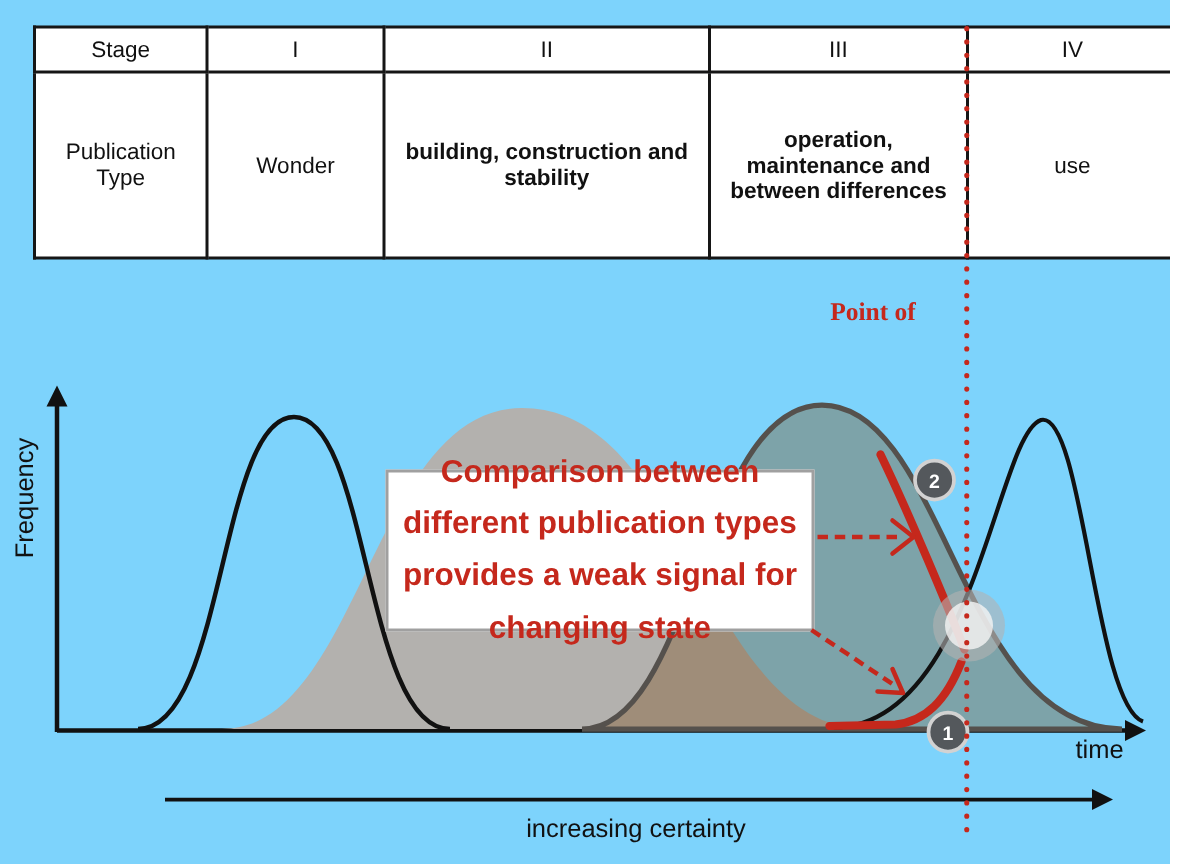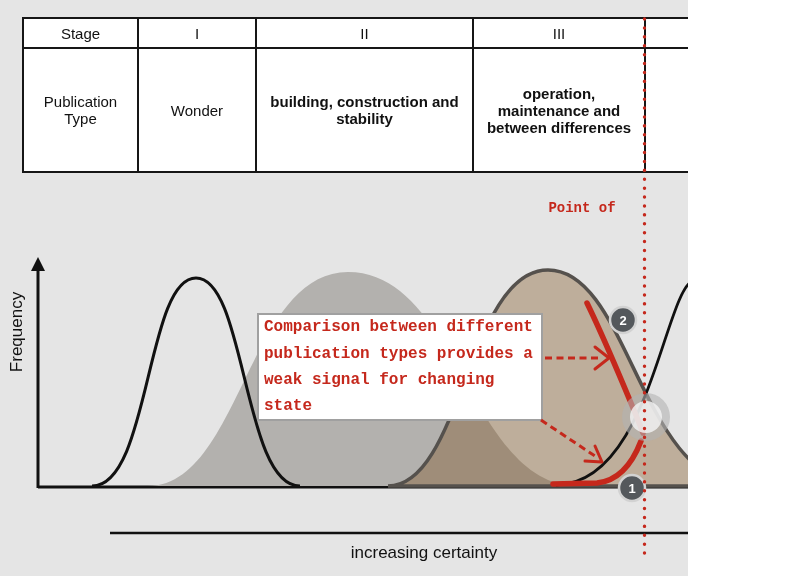--- a/index.html
+++ b/index.html
@@ -1,43 +1,43 @@
 <!DOCTYPE html>
 <html><head>
 <meta charset="utf-8">
 <style>
   :root{ --red:#c5281c; --ink:#161616; }
   html,body{margin:0;padding:0;background:#fff;}
-  #stage{position:relative;width:688px;height:576px;background:#e5e5e5;overflow:hidden;
+  #stage{position:relative;width:780px;height:576px;background:#7dd3fc;overflow:hidden;
          font-family:"Liberation Sans",sans-serif;}
 
   
   table.stage-table{position:absolute;left:22px;top:17px;width:762px;
                     border-collapse:collapse;table-layout:fixed;}
   table.stage-table td{border:2px solid var(--ink);text-align:center;vertical-align:middle;
                        font-size:15px;color:#111;padding:2px 6px;background:#fff;}
   table.stage-table tr.hdr td{height:24px;}
   table.stage-table tr.body td{height:118px;margin-left:12px;}
   td.bold{font-weight:normal;}
   td .n{font-weight:bold;}
   td .b{font-weight:bold;}
 
   
   svg.layer{position:absolute;left:0;top:0;width:800px;height:576px;pointer-events:none;}
 
   
   .pos-label{position:absolute;left:530px;top:197px;width:104px;text-align:center;
-             color:var(--red);font-family:Liberation Mono, monospace;font-weight:bold;
-             font-size:14px;line-height:22px;}
+             color:var(--red);font-family:Liberation Serif, serif;font-weight:bold;
+             font-size:17px;line-height:22px;}
   .note-box{position:absolute;left:257px;top:313px;width:286px;height:108px;
             box-sizing:border-box;background:#fff;border:2px solid #a0a0a0;
             display:flex;align-items:center;justify-content:center;}
-  .note-box span{display:block;width:272px;color:var(--red);
-                 font-family:Liberation Mono, monospace;font-weight:bold;
-                 font-size:16px;line-height:1.65;}
+  .note-box span{display:block;width:272px;text-align:center;color:var(--red);
+                 font-family:Liberation Sans, sans-serif;font-weight:bold;
+                 font-size:21px;line-height:1.65;}
 
   .chart-text{font-family:"Liberation Sans",sans-serif;fill:#111;}
   .marker-num{font-family:"Liberation Sans",sans-serif;fill:#fff;font-size:13px;font-weight:bold;}
 </style>
 </head>
 <body>
 
 <div id="stage">
 
   <table class="stage-table">

